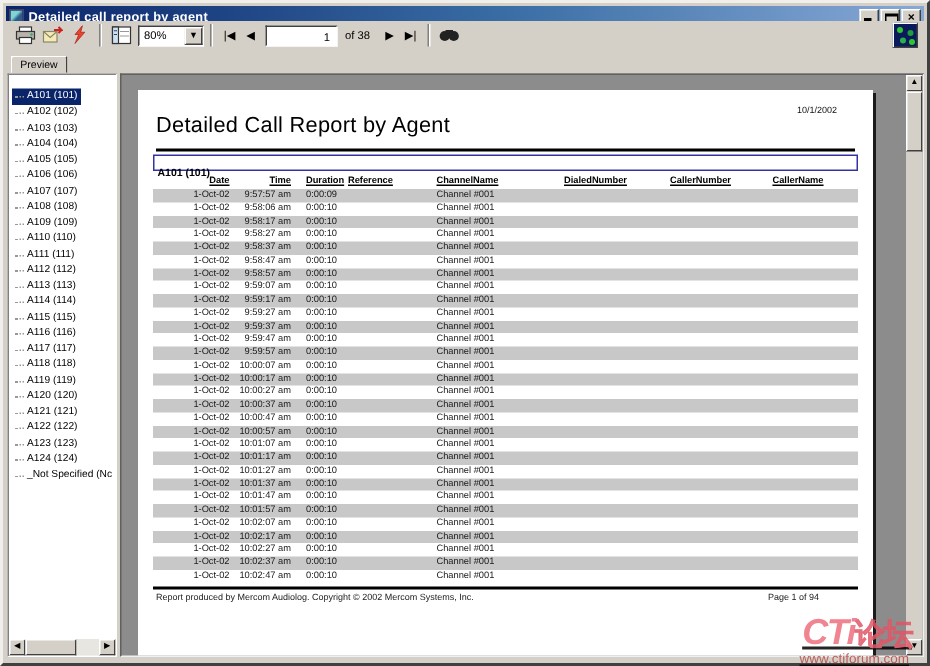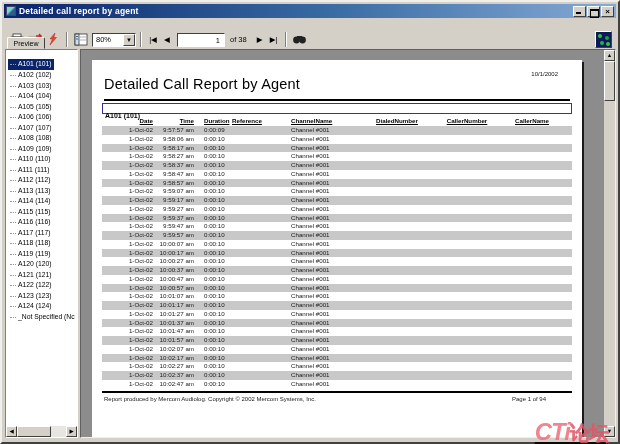--- a/index.html
+++ b/index.html
@@ -17,21 +17,21 @@
   .titlebar .title-text { color:#fff; font-size:8.5px; font-weight:bold; letter-spacing:.2px;
     white-space:nowrap; overflow:hidden; flex:1; line-height:12px; }
   .tb-btn { width:13px; height:11px; background:#d4d0c8; border:1px solid; border-color:#fff #404040 #404040 #fff;
     margin-left:1px; flex:none; position:relative; font-size:7px; line-height:9px; text-align:center; color:#000; }
   .tb-btn.min::after { content:""; position:absolute; left:2px; right:4px; bottom:2px; height:2px; background:#000; }
   .tb-btn.max::after { content:""; position:absolute; left:2px; top:2px; width:7px; height:6px;
     border:1px solid #000; border-top-width:2px; }
   .tb-btn.close { font-size:8px; font-weight:bold; }
 
   
-  .toolbar { position:absolute; left:2px; top:28px; right:2px; height:19px; background:#d4d0c8;
+  .toolbar { position:absolute; left:2px; top:12px; right:2px; height:19px; background:#d4d0c8;
     display:flex; align-items:center; padding-left:4px; }
   .tool-btn { width:18px; height:17px; display:flex; align-items:center; justify-content:center; flex:none; }
   .tool-sep { width:2px; height:15px; border-left:1px solid #808080; border-right:1px solid #fff; margin:0 4px; flex:none; }
   .combo { width:44px; height:14px; background:#fff; border:1px solid; border-color:#404040 #fff #fff #404040;
     display:flex; align-items:center; flex:none; margin-left:2px; }
   .combo .combo-val { flex:1; font-size:7.5px; padding-left:3px; color:#000; }
   .combo .combo-arrow { width:12px; height:12px; background:#d4d0c8; border:1px solid; border-color:#fff #404040 #404040 #fff;
     font-size:6px; line-height:10px; text-align:center; color:#000; flex:none; }
   .nav-arrow { font-size:7.5px; color:#000; }
   .page-box { width:48px; height:14px; background:#fff; border:1px solid; border-color:#404040 #fff #fff #404040;
@@ -669,13 +669,14 @@
         <span class="sb-btn down">▼</span>
       </div>
     </div>
   </div>
 </div>
 
 <div class="watermark">
   <div class="wm-logo">
     <span>CTi</span><span class="cn">论坛</span>
   </div>
+  <div class="wm-url">www.ctiforum.com</div>
 </div>
 
 </body></html>

